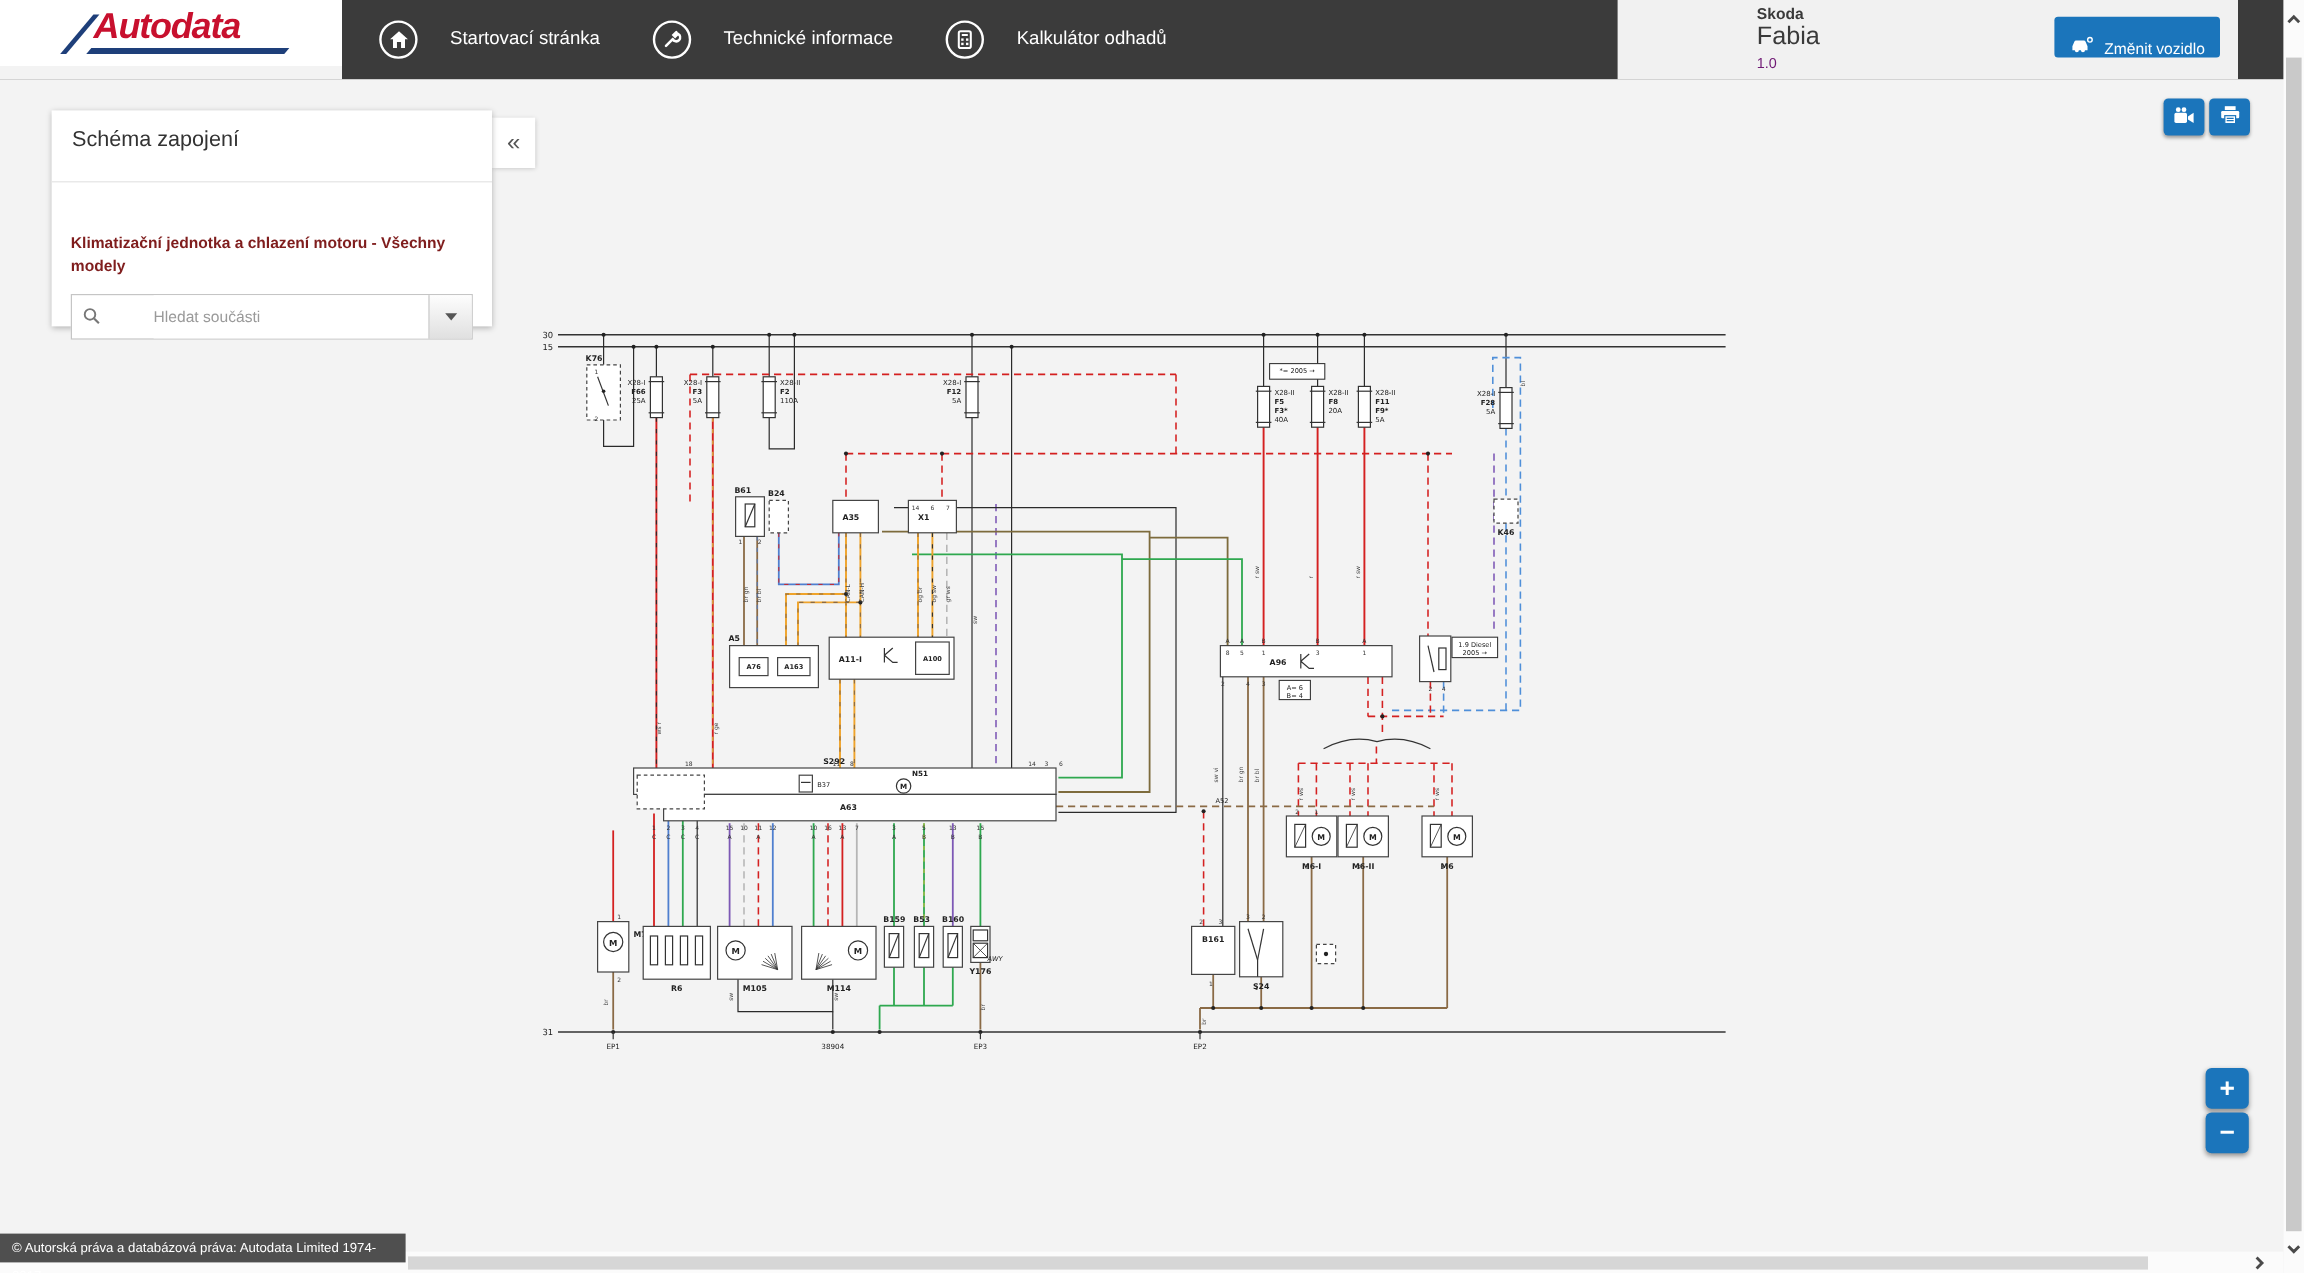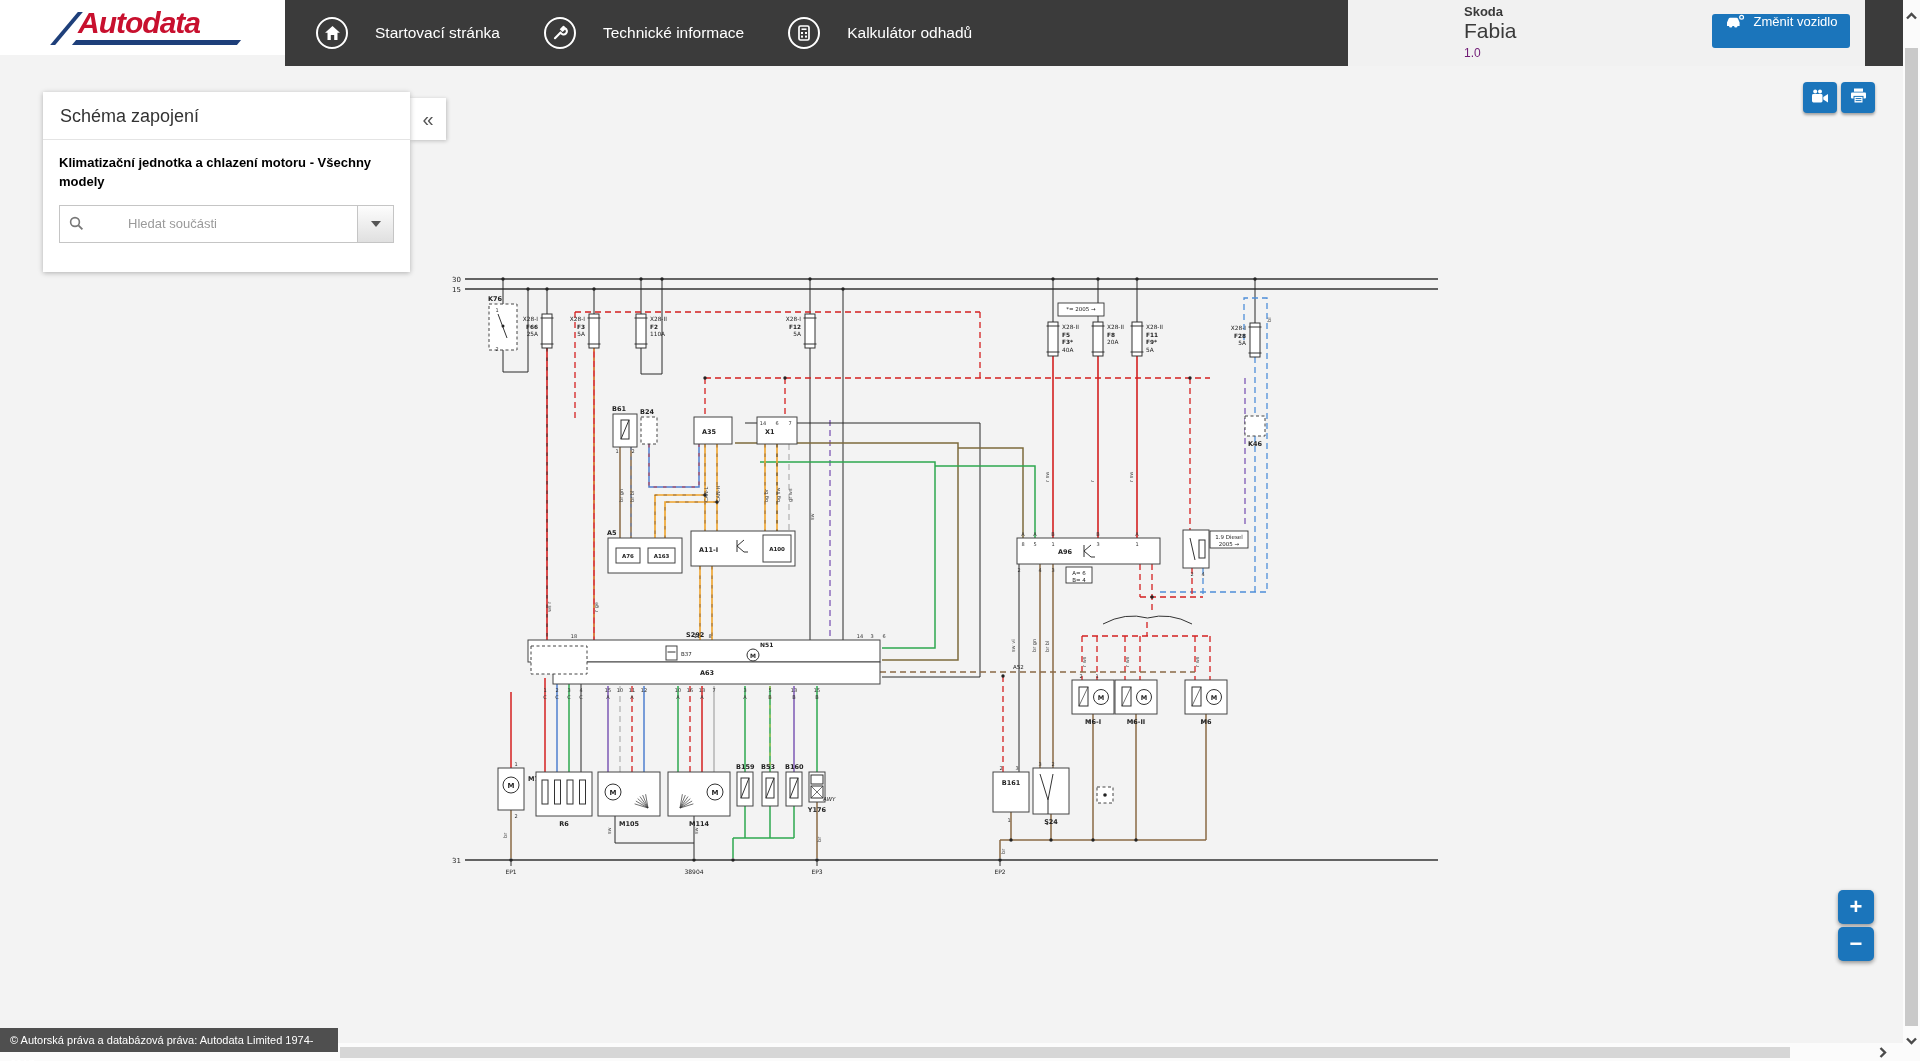--- a/index.html
+++ b/index.html
@@ -19,42 +19,42 @@
                  transform:skewX(-40deg); }
   .nav { position:absolute; left:316px; top:0; height:66px; display:flex; align-items:center; gap:44px; }
   .nav-item { display:flex; align-items:center; gap:27px; color:#fff; font-size:15.5px; cursor:pointer; }
   .nav-circle { width:32px; height:32px; border:2px solid #fff; border-radius:50%;
                 display:flex; align-items:center; justify-content:center; }
   .vehicle-panel { position:absolute; left:1348px; top:0; width:517px; height:66px; background:#f1f1f1; }
   .v-make  { position:absolute; left:116px; top:4px;  font-size:13px; font-weight:bold; color:#3a3a3a; }
   .v-model { position:absolute; left:116px; top:19px; font-size:21px; font-weight:normal; color:#3a3a3a; }
   .v-version { position:absolute; left:116px; top:46px; font-size:12px; color:#701a75; }
   .btn-change { position:absolute; left:364px; top:14px; width:138px; height:34px; background:#1b75bb;
-                border:none; border-radius:3px; color:#fff; font-size:13px; display:flex; align-items:flex-start;
+                border:none; border-radius:3px; color:#fff; font-size:13px; display:flex; align-items:flex-end;
                 justify-content:center; gap:9px; cursor:pointer; font-family:inherit; }
 
   
   .vscroll { position:absolute; right:0; top:0; bottom:0; width:17px; background:#fbfbfb; z-index:30; }
   .vscroll .chev-up { position:absolute; left:0; top:8px; width:17px; height:17px; }
   .vscroll .thumb { position:absolute; left:2px; top:48px; width:13px; height:978px; background:#c9c9c9; }
   .vscroll .chev-down { position:absolute; left:0; top:1032px; width:17px; height:17px; }
   .hscroll { position:absolute; left:0; right:17px; bottom:0; height:18px; background:#fbfbfb; z-index:25; }
   .hscroll .thumb { position:absolute; left:340px; top:4px; width:1450px; height:11px; background:#d6d6d6; }
   .hscroll .chev-right { position:absolute; right:12px; top:1px; width:17px; height:17px; }
 
   
   .card { position:absolute; left:43px; top:92px; width:367px; height:180px; background:#fff;
           box-shadow:0 1px 5px rgba(0,0,0,.28); z-index:10; }
-  .card-header { height:48px; line-height:48px; padding-left:17px; font-size:18px; color:#333;
+  .card-header { height:60px; line-height:48px; padding-left:17px; font-size:18px; color:#333;
                  border-bottom:1px solid #e4e4e4; }
   .card-tab { position:absolute; left:410px; top:98px; width:36px; height:42px; background:#fff;
               box-shadow:1px 1px 4px rgba(0,0,0,.22); z-index:9; display:flex; align-items:center;
               justify-content:center; font-size:20px; color:#555; cursor:pointer; }
   .card-body { padding:14px 16px 0 16px; }
-  .card-subtitle { font-size:13px; font-weight:bold; color:#000000; line-height:1.45; width:320px; }
+  .card-subtitle { font-size:13px; font-weight:bold; color:#7f1d1d; line-height:1.45; width:320px;margin-top:28px; }
   .search-row { margin-top:13px; height:38px; border:1px solid #c5c5c5; display:flex; background:#fff; }
   .search-icon-wrap { width:32px; display:flex; align-items:center; justify-content:center; }
   .search-input { flex:1; border:none; outline:none; font-size:13px; color:#444; font-family:inherit;margin-left:36px; }
   .search-input::placeholder { color:#9a9a9a; }
   .search-drop { width:36px; border-left:1px solid #c5c5c5; background:linear-gradient(#fdfdfd,#e0e0e0);
                  display:flex; align-items:center; justify-content:center; cursor:pointer; }
   .caret { width:0; height:0; border-left:5px solid transparent; border-right:5px solid transparent;
            border-top:6px solid #555; }
 
   

